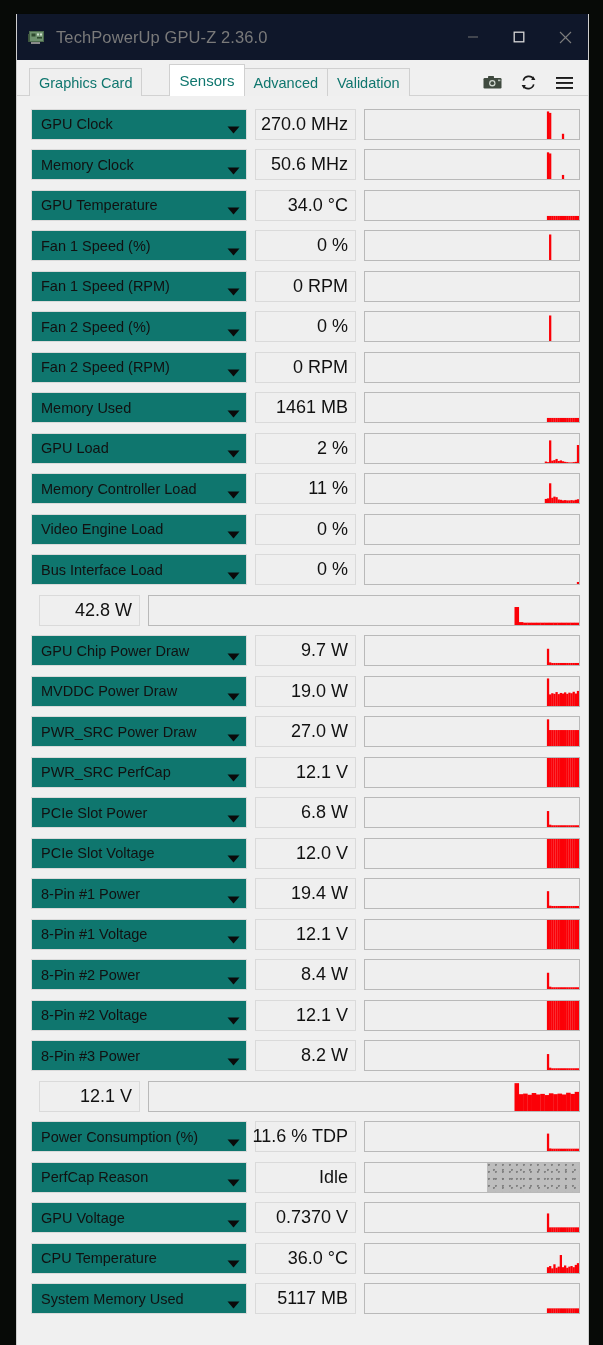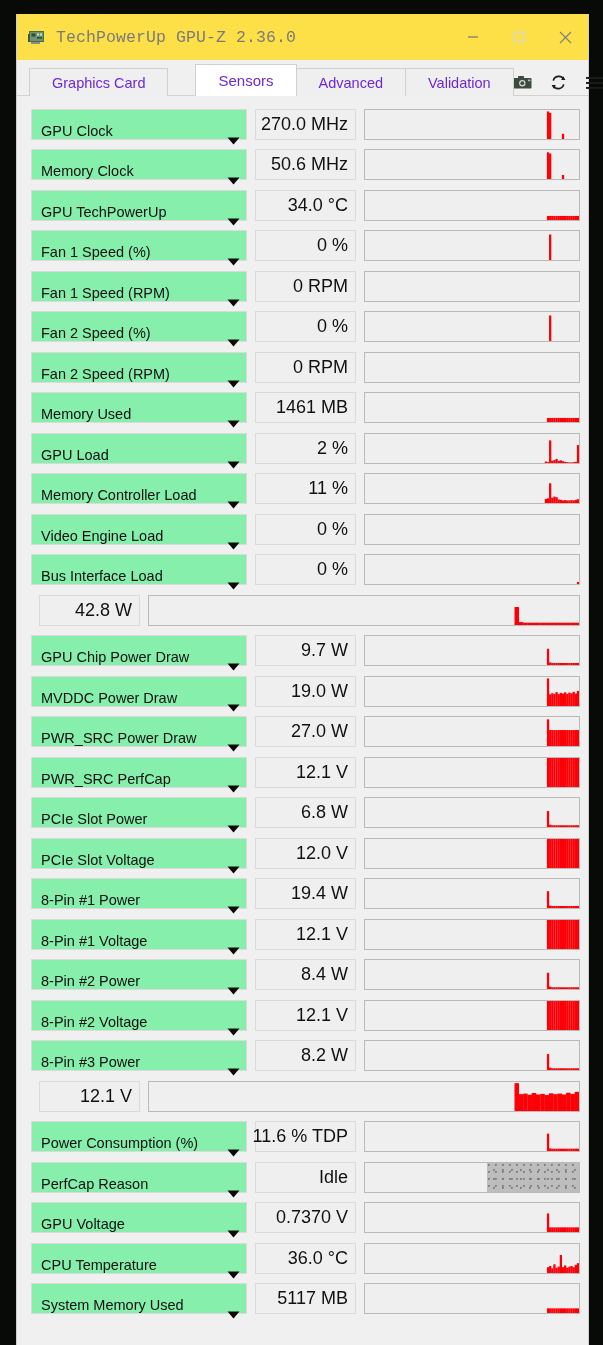--- a/index.html
+++ b/index.html
@@ -50,24 +50,23 @@
     background: #f0f0f0;
     border: 1px solid #cfcfcf;
     border-top: none;
     display: flex; flex-direction: column;
     box-shadow: 0 0 0 1px rgba(0,0,0,0.06);
   }
 
   
   .titlebar {
     height: 46px;
-    background: #fde047;
+    background: #0f172a;
     display: flex; align-items: center;
     flex: 0 0 auto;
-    font-family: Liberation Mono, monospace;
   }
   .titlebar-icon {
     width: 20px; height: 20px;
     margin-left: 10px; margin-right: 9px;
     flex: 0 0 auto;
     position: relative;
   }
   .titlebar-text {
     font-size: 16.5px;
     color: #7a7a7a;
@@ -92,23 +91,23 @@
     padding: 0 8px 0 12px;
     position: relative;
   }
   .tabstrip::after {
     content: "";
     position: absolute; left: 0; right: 0; bottom: 0;
     height: 1px; background: #d2d2d2;
   }
   .tab {
     height: 28px;
-    padding: 0 22px;
+    padding: 0 9px;
     font-size: 14.5px;
-    color: #6d28d9;
+    color: #0f766e;
     display: flex; align-items: center;
     background: #efefef;
     border: 1px solid #d0d0d0;
     border-bottom: none;
     margin-right: -1px;
     position: relative; z-index: 1;
     cursor: default;
     white-space: nowrap;
   }
   .tab.active {
@@ -137,23 +136,23 @@
   }
   .sensor-row {
     height: 40.5px;
     display: flex;
     align-items: center;
     padding: 0 8px 0 14px;
   }
   .name-cell {
     width: 216px;
     height: 31px;
-    background: #86efac;
+    background: #0f766e;
     border: 1px solid #dadada;
-    display: flex; align-items: flex-end;
+    display: flex; align-items: center;
     padding: 0 6px 0 9px;
     flex: 0 0 auto;
     cursor: default;
   }
   .name-label {
     font-size: 14.5px;
     color: #111111;
     flex: 1 1 auto;
     white-space: nowrap;
     overflow: hidden;
@@ -301,21 +300,21 @@
         <div class="graph-cell">
           <svg viewBox="0 0 1000 100" preserveAspectRatio="none">
             <rect x="850.00" y="8.00" width="10.60" height="92.00" fill="#fb0007"></rect>
             <rect x="860.00" y="12.00" width="10.60" height="88.00" fill="#fb0007"></rect>
             <rect x="920.00" y="86.00" width="10.60" height="14.00" fill="#fb0007"></rect>
           </svg>
         </div>
       </div>
       <div class="sensor-row">
         <div class="name-cell">
-          <span class="name-label">GPU TechPowerUp</span>
+          <span class="name-label">GPU Temperature</span>
           <span class="caret"><svg width="13" height="8" viewBox="0 0 13 8">
               <polygon points="0.5,0.5 12.5,0.5 6.5,7.5" fill="#0a0a0a"></polygon>
             </svg></span>
         </div>
         <div class="value-cell">34.0 °C</div>
         <div class="graph-cell">
           <svg viewBox="0 0 1000 100" preserveAspectRatio="none">
             <rect x="850.00" y="86.00" width="10.60" height="14.00" fill="#fb0007"></rect>
             <rect x="860.00" y="86.00" width="10.60" height="14.00" fill="#fb0007"></rect>
             <rect x="870.00" y="86.00" width="10.60" height="14.00" fill="#fb0007"></rect>

